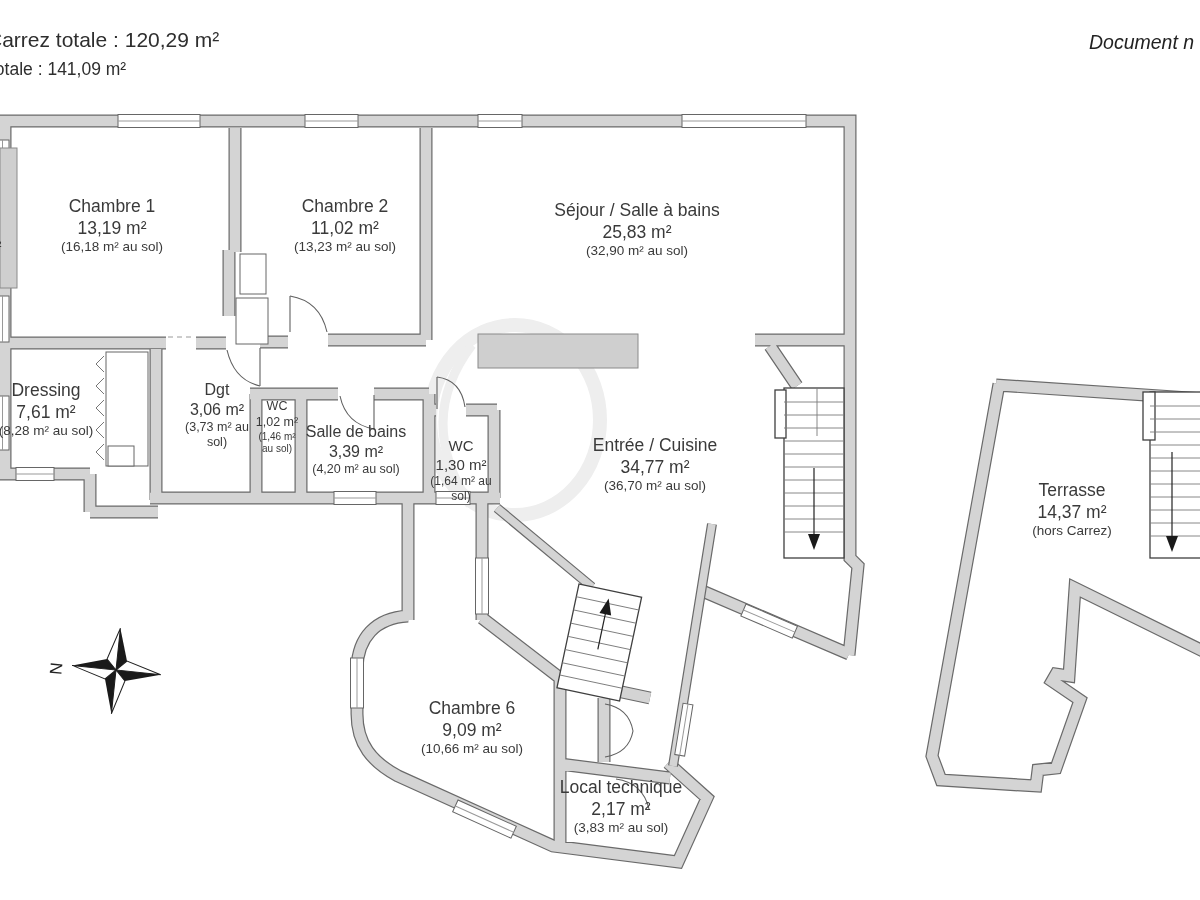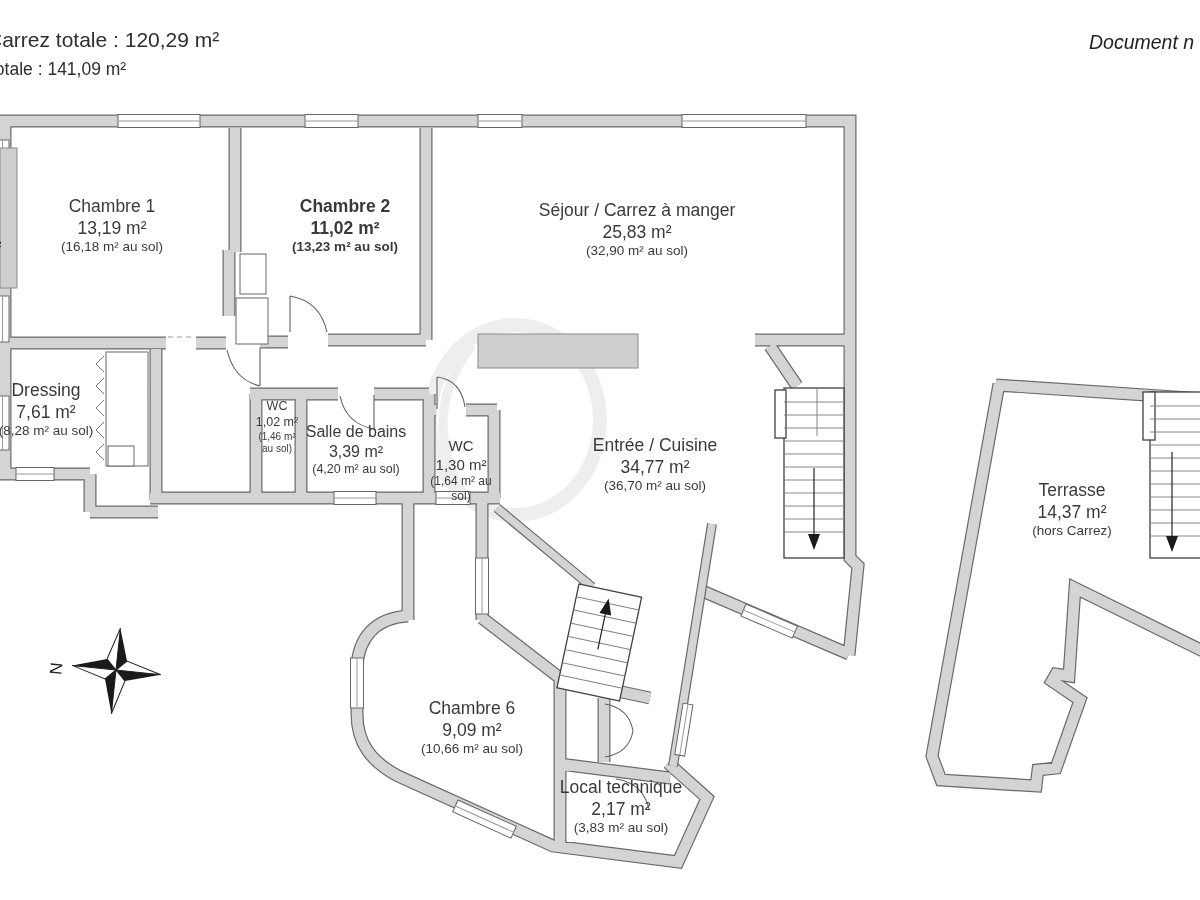--- a/index.html
+++ b/index.html
@@ -279,35 +279,40 @@
   <div class="hdr1">Carrez totale :  120,29 m²</div>
   <div class="hdr2">totale :  141,09 m²</div>
   <div class="docnote">Document n</div>
   <div class="edge">m²</div>
 
   <div class="lbl" style="left:12px;top:196px;width:200px;">
     <span class="nm">Chambre 1</span>
     <span class="ar">13,19 m²</span>
     <span class="fl">(16,18 m² au sol)</span>
   </div>
-  <div class="lbl" style="left:245px;top:196px;width:200px;font-weight:bold;">
+  <div class="lbl" style="left:245px;top:196px;width:200px;">
     <span class="nm">Chambre 2</span>
     <span class="ar">11,02 m²</span>
     <span class="fl">(13,23 m² au sol)</span>
   </div>
   <div class="lbl" style="left:512px;top:200px;width:250px;">
-    <span class="nm">Séjour / Carrez à manger</span>
+    <span class="nm">Séjour / Salle à bains</span>
     <span class="ar">25,83 m²</span>
     <span class="fl">(32,90 m² au sol)</span>
   </div>
   <div class="lbl" style="left:-54px;top:380px;width:200px;">
     <span class="nm">Dressing</span>
     <span class="ar">7,61 m²</span>
     <span class="fl">(8,28 m² au sol)</span>
   </div>
+  <div class="lbl sm" style="left:181px;top:380px;width:72px;">
+    <span class="nm">Dgt</span>
+    <span class="ar">3,06 m²</span>
+    <span class="fl">(3,73 m² au sol)</span>
+  </div>
   <div class="lbl xs" style="left:254px;top:398px;width:46px;">
     <span class="nm">WC</span>
     <span class="ar">1,02 m²</span>
     <span class="fl">(1,46 m² au sol)</span>
   </div>
   <div class="lbl sm" style="left:294px;top:422px;width:124px;">
     <span class="nm">Salle de bains</span>
     <span class="ar">3,39 m²</span>
     <span class="fl">(4,20 m² au sol)</span>
   </div>

